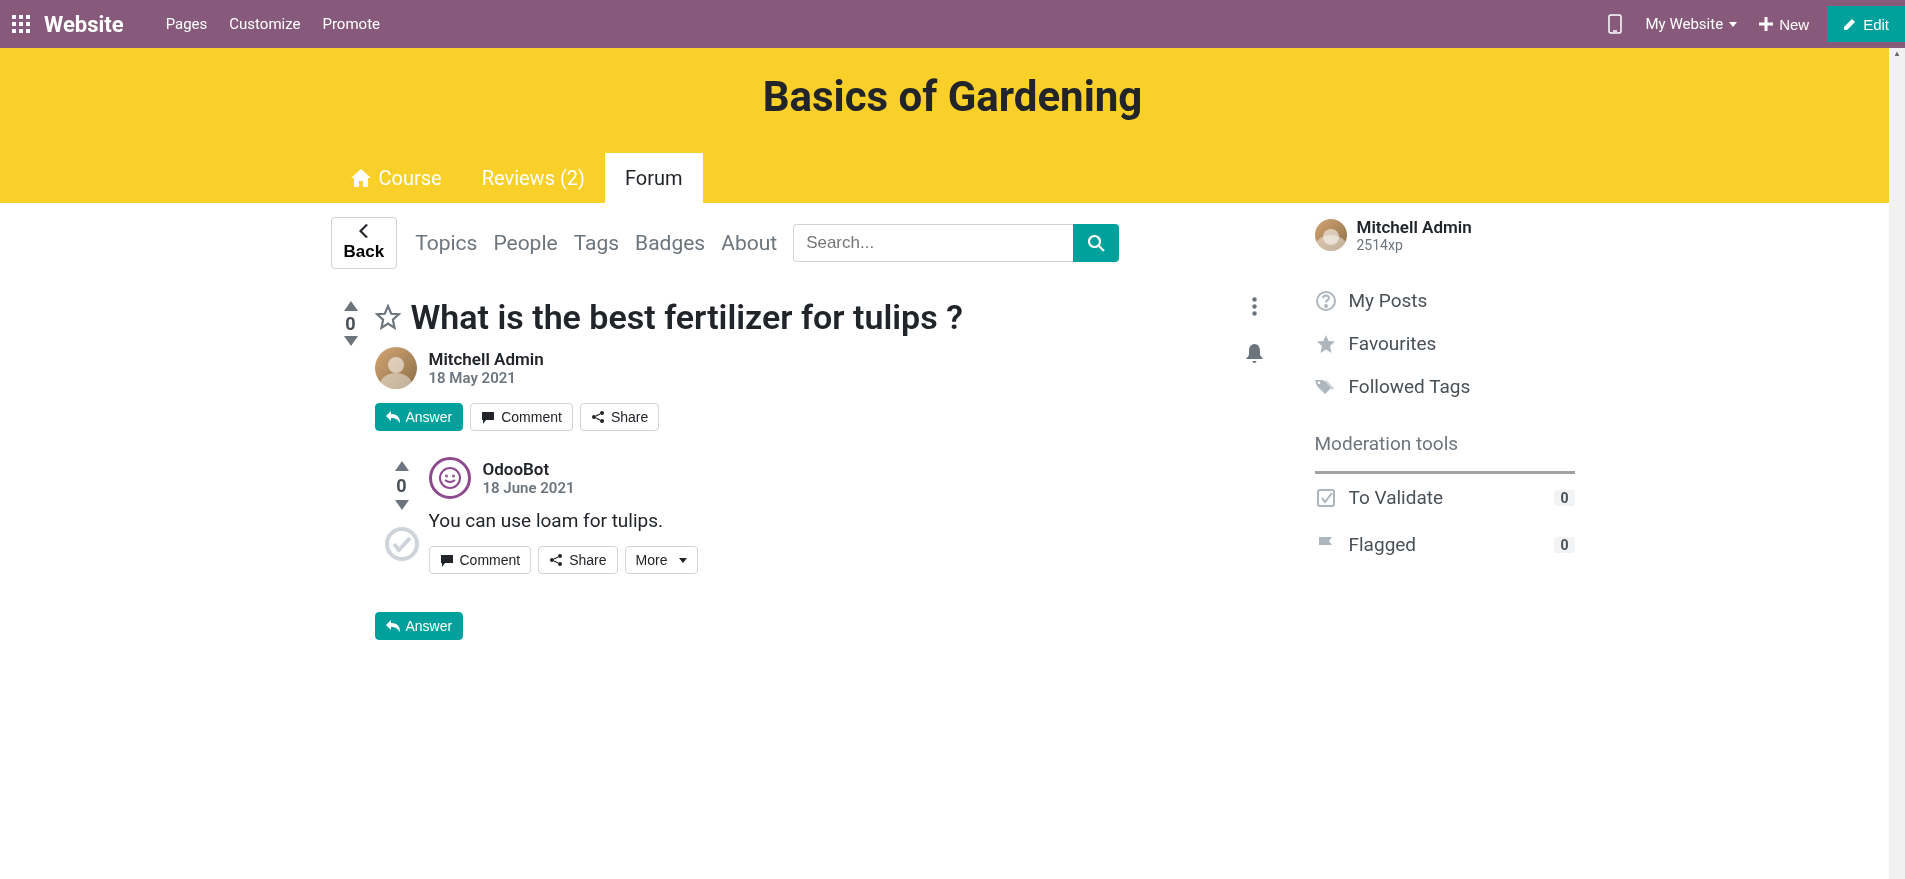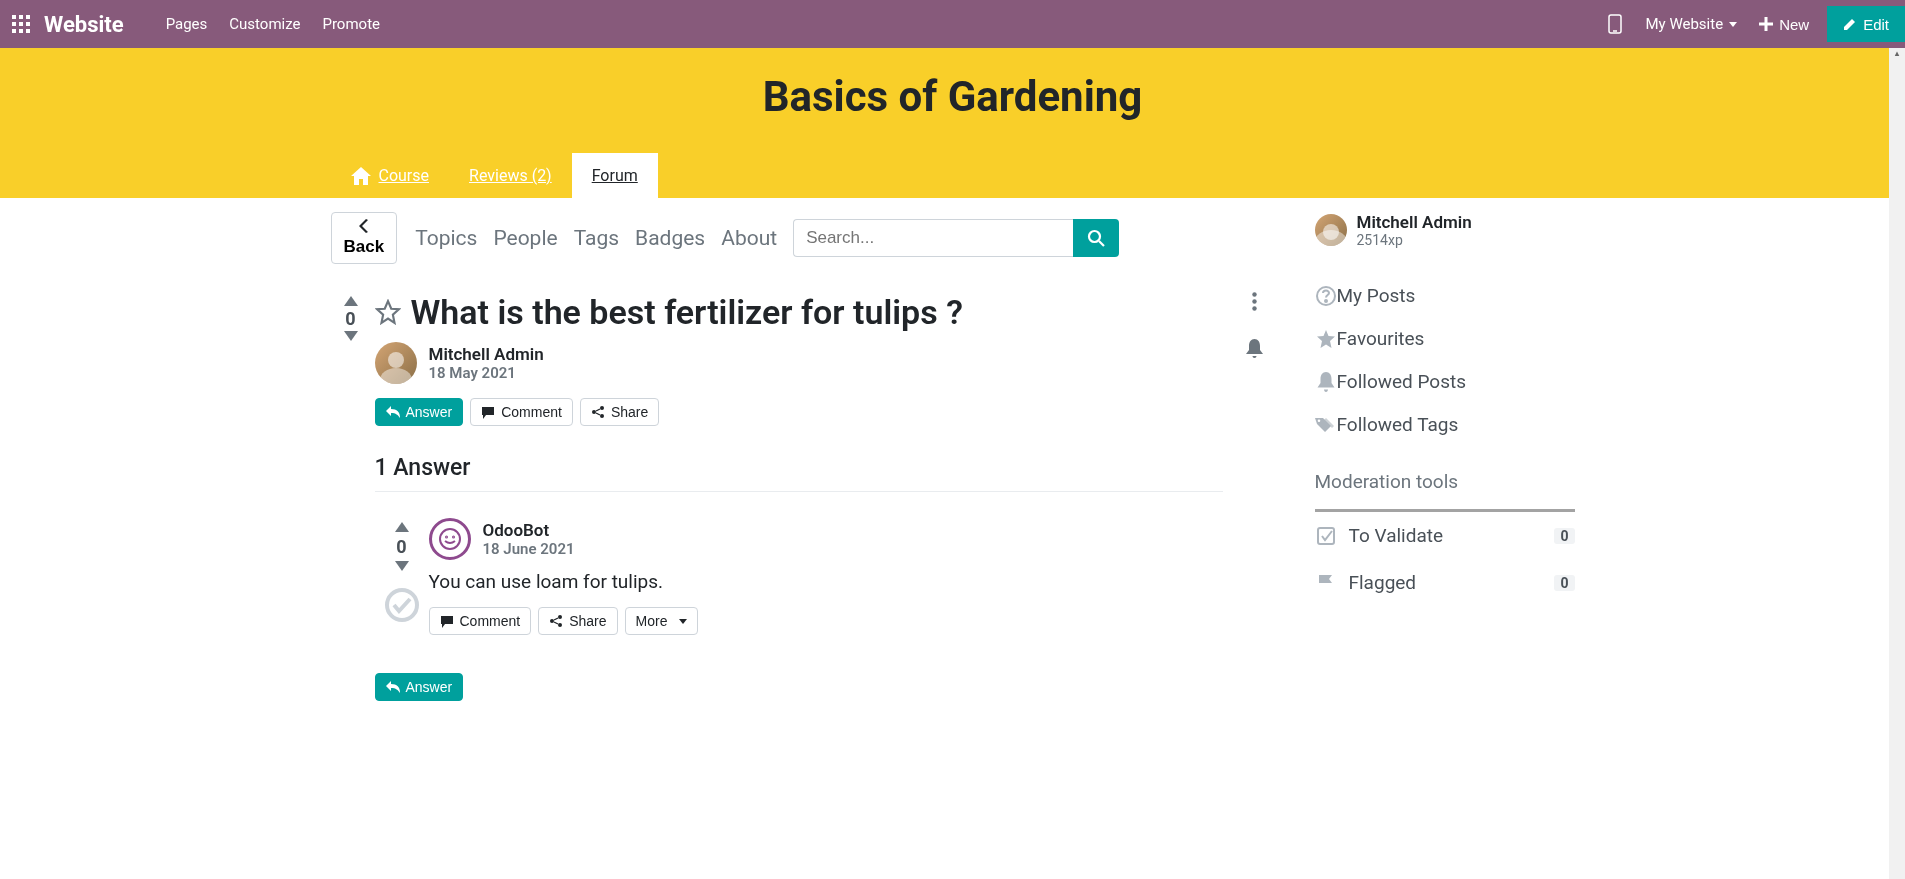--- a/index.html
+++ b/index.html
@@ -13,21 +13,21 @@
 .topbar .spacer { flex: 1; }
 .topbar .btn-new { background: transparent; border: none; color: #fff; font-size: 15px; padding: 14px 14px; cursor: pointer; display: flex; align-items: center; gap: 6px; }
 .topbar .btn-edit { background: #00a09d; height: 36px; border: none; color: #fff; font-size: 15px; padding: 0 16px; cursor: pointer; display: flex; align-items: center; gap: 6px; margin-left: 4px; margin-right: -12px; }
 .topbar .my-website { display: flex; align-items: center; cursor: pointer; margin-right: 8px; font-size: 15px; }
 .topbar .mobile-icon { margin-right: 24px; cursor: pointer; }
 
 
 .banner { background: #f9cf29; text-align: center; padding-top: 16px; }
 .banner-title { font-size: 42px; font-weight: 700; color: #212529; padding: 8px 0 32px; }
 .banner-tabs { max-width: 1280px; margin: 0 auto; display: flex; padding-left: 18px; }
-.banner-tab { padding: 13px 20px; font-size: 16px; color: #fff; cursor: pointer; display: flex; align-items: center; gap: 8px; text-decoration: underline; }
+.banner-tab { padding: 13px 20px; font-size: 20px; color: #fff; cursor: pointer; display: flex; align-items: center; gap: 8px; }
 .banner-tab.active { background: #fff; color: #212529; }
 
 
 .container { max-width: 1280px; margin: 0 auto; display: flex; padding: 14px 18px 30px; gap: 20px; }
 .main-col { flex: 1; }
 .side-col { width: 260px; margin-left: 20px; }
 .btn-back { background: #fff; border: 1px solid #ced4da; border-radius: 4px; padding: 6px 12px; font-size: 17px; font-weight: 600; cursor: pointer; display: flex; align-items: center; gap: 4px; margin-right: 18px; flex-direction: column; }
 .subnav-link { color: #6c757d; font-size: 21px; margin-right: 16px; cursor: pointer; }
 .search-wrap { display: flex; border-radius: 9px; }
 .search-input { border: 1px solid #ced4da; border-right: none; border-radius: 4px 0 0 4px; padding: 8px 12px; font-size: 17px; width: 280px; }
@@ -62,21 +62,21 @@
 .check-circle { margin-top: 14px; color: #ced4da; cursor: pointer; }
 .answer-body { flex: 1; }
 .answer-text { font-size: 19px; color: #212529; margin-top: 10px; }
 .avatar-bot { width: 42px; height: 42px; border-radius: 50%; background: #fff; border: 3px solid #8e4a8e; display: flex; align-items: center; justify-content: center; color: #8e4a8e; font-size: 22px; cursor: pointer; }
 
 
 .profile-row { display: flex; align-items: center; gap: 10px; margin-bottom: 26px; }
 .profile-row .avatar { width: 32px; height: 32px; }
 .profile-meta .name { font-size: 17px; font-weight: 600; cursor: pointer; }
 .profile-meta .xp { font-size: 14px; font-weight: 400; color: #6c757d; }
-.side-link { display: flex; align-items: center; font-size: 19px; color: #495057; padding: 10px 0; cursor: pointer; }
+.side-link { display: flex; align-items: center; gap: 12px; font-size: 19px; color: #495057; padding: 10px 0; cursor: pointer; }
 .side-link .icon { color: #adb5bd; width: 22px; display: flex; justify-content: center; }
 .mod-heading { font-size: 19px; color: #6c757d; margin-top: 24px; padding-bottom: 16px; border-bottom: 3px solid #a3a3a3; }
 .mod-row { display: flex; align-items: center; gap: 12px; font-size: 19px; color: #495057; padding: 12px 0; cursor: pointer; }
 .mod-row .icon { color: #adb5bd; width: 22px; display: flex; justify-content: center; }
 .badge { background: #f1f3f5; border-radius: 3px; padding: 0 6px; font-size: 14px; font-weight: 700; color: #495057; margin-left: auto; }
 
 .caret-down-small { display: inline-block; width: 0; height: 0; border-left: 4px solid transparent; border-right: 4px solid transparent; border-top: 5px solid currentColor; margin-left: 6px; vertical-align: middle; }
 
 svg { display: block; }
 .subnav-row { display: flex; align-items: center; width: 100%; }
@@ -228,21 +228,20 @@
                 <circle cx="11" cy="3" r="2"></circle>
                 <circle cx="3" cy="7" r="2"></circle>
                 <circle cx="11" cy="11" r="2"></circle>
                 <line x1="5" y1="6" x2="9" y2="4" stroke="#212529" stroke-width="1.3"></line>
                 <line x1="5" y1="8" x2="9" y2="10" stroke="#212529" stroke-width="1.3"></line>
               </svg>
             <span>Share</span>
           </button>
         </div>
 
-        <div class="answers-heading">1 Answer</div>
 
         <div class="answer-block">
           <div class="vote-col-a">
             <span class="vote-arrow">
               <svg width="14" height="10" viewBox="0 0 14 10" fill="#6c757d">
                   <path d="M7 0 L14 10 L0 10 Z"></path>
                 </svg>
             </span>
             <span class="vote-count">0</span>
             <span class="vote-arrow">
@@ -346,28 +345,20 @@
     <div class="side-link">
       <span class="icon">
         <svg width="20" height="20" viewBox="0 0 20 20" fill="#adb5bd">
             <path d="M10 1 L12.5 7 L19 7.5 L14 12 L15.5 19 L10 15.5 L4.5 19 L6 12 L1 7.5 L7.5 7 Z"></path>
           </svg>
       </span>
       <span>Favourites</span>
     </div>
     <div class="side-link">
       <span class="icon">
-        <svg width="18" height="20" viewBox="0 0 18 20" fill="#adb5bd">
-            <path d="M9 0 C5.5 0 3.5 3 3.5 7 L3.5 11 L0.5 15.5 L17.5 15.5 L14.5 11 L14.5 7 C14.5 3 12.5 0 9 0 Z M7 17.5 C7 18.5 7.8 20 9 20 C10.2 20 11 18.5 11 17.5 Z"></path>
-          </svg>
-      </span>
-      <span>Followed Posts</span>
-    </div>
-    <div class="side-link">
-      <span class="icon">
         <svg width="22" height="18" viewBox="0 0 22 18" fill="#adb5bd">
             <path d="M0 2 L8 2 L16 10 L10 16 L2 8 L0 2 Z M4 6 A1.3 1.3 0 1 0 4 3.4 A1.3 1.3 0 1 0 4 6 Z"></path>
             <path d="M11 2 L19 10 L17 12 L9 4 Z" opacity="0.6"></path>
           </svg>
       </span>
       <span>Followed Tags</span>
     </div>
 
     <div class="mod-heading">Moderation tools</div>
 

